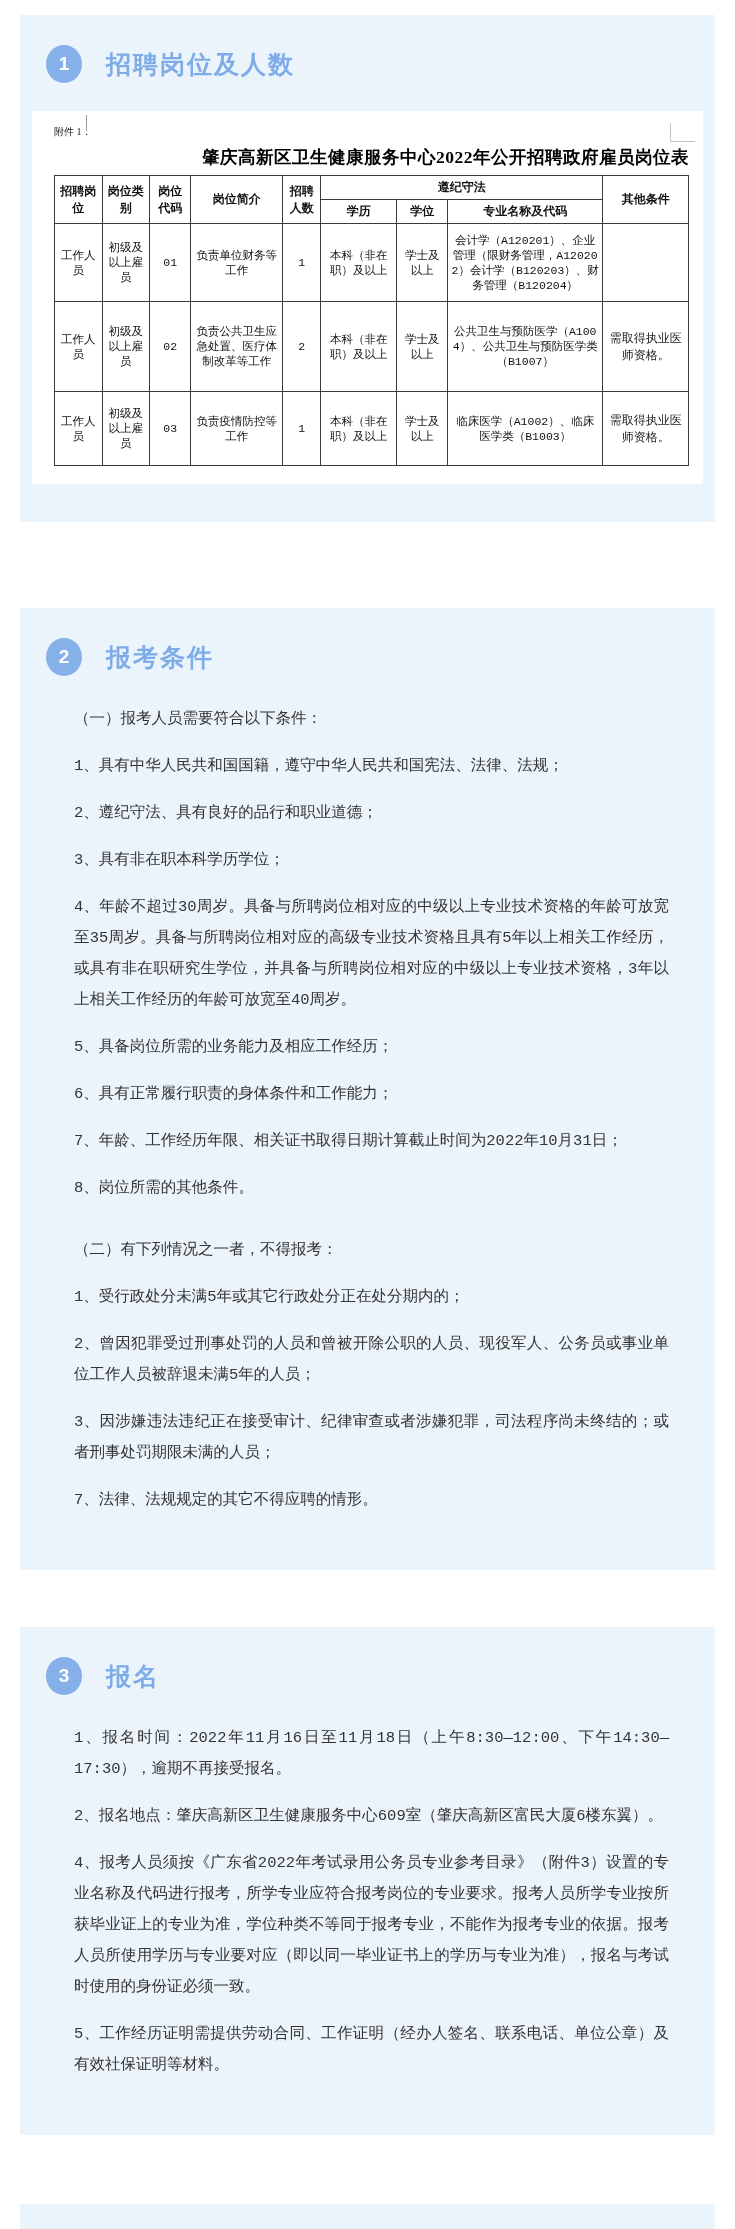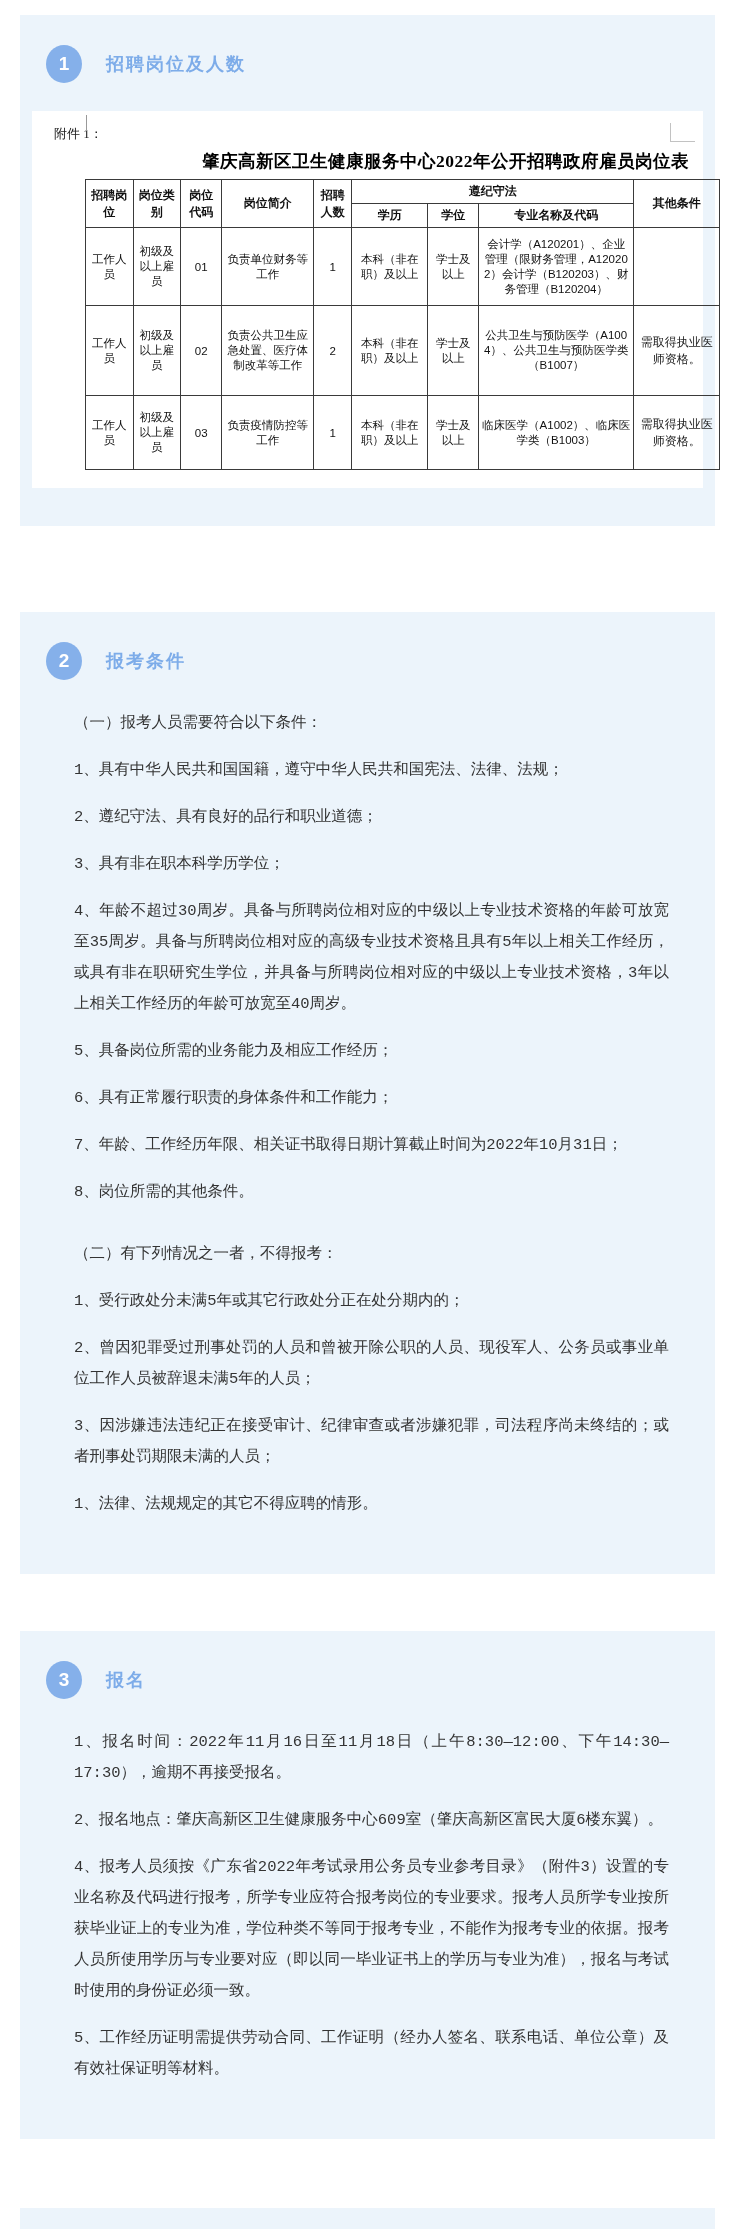--- a/index.html
+++ b/index.html
@@ -30,21 +30,21 @@
     border-radius:50%;
     background:#85b0ea;
     color:#ffffff;
     font-size:19px;
     font-weight:bold;
     display:flex;align-items:center;justify-content:center;
     flex:0 0 auto;
   }
   .section-title{
     color:#7dace9;
-    font-size:18px;
+    font-size:25px;
     font-weight:bold;
     margin-left:24px;
     letter-spacing:2px;
   }
   
   .doc-panel{
     background:#ffffff;
     margin:14px -18px 0 -26px;
     padding:10px 14px 18px 22px;
     position:relative;
@@ -58,40 +58,39 @@
   }
   .corner-mark{
     position:absolute;
     right:8px;top:12px;
     width:24px;height:18px;
     border-left:1px solid #c2c2c2;
     border-bottom:1px solid #c2c2c2;
   }
   .attach{
     font-family:"Liberation Serif",serif;
-    font-size:13px;color:#222;
+    font-size:10px;color:#222;
     margin:4px 0 6px 0;
   }
   .doc-title{
     text-align:right;
     font-family:"Liberation Serif",serif;
     font-weight:bold;
     font-size:17.5px;
     color:#000;
     margin:6px 0 6px 0;
     letter-spacing:0.5px;
   }
   table.jobs{
     width:100%;
     border-collapse:collapse;
-    font-family:Liberation Sans, sans-serif;
+    font-family:Liberation Mono, monospace;
     font-size:11.5px;
     color:#111;
     table-layout:fixed;
-    margin-left:31px;
   }
   table.jobs th, table.jobs td{
     border:1px solid #3a3a3a;
     text-align:center;
     vertical-align:middle;
     padding:2px 3px;
     font-weight:normal;
     word-break:break-all;
   }
   table.jobs th{font-weight:bold;font-size:12px;}
@@ -203,21 +202,21 @@
     <p class="para">3、具有非在职本科学历学位；</p>
     <p class="para">4、年龄不超过30周岁。具备与所聘岗位相对应的中级以上专业技术资格的年龄可放宽至35周岁。具备与所聘岗位相对应的高级专业技术资格且具有5年以上相关工作经历，或具有非在职研究生学位，并具备与所聘岗位相对应的中级以上专业技术资格，3年以上相关工作经历的年龄可放宽至40周岁。</p>
     <p class="para">5、具备岗位所需的业务能力及相应工作经历；</p>
     <p class="para">6、具有正常履行职责的身体条件和工作能力；</p>
     <p class="para">7、年龄、工作经历年限、相关证书取得日期计算截止时间为2022年10月31日；</p>
     <p class="para">8、岗位所需的其他条件。</p>
     <p class="para gap-top">（二）有下列情况之一者，不得报考：</p>
     <p class="para">1、受行政处分未满5年或其它行政处分正在处分期内的；</p>
     <p class="para">2、曾因犯罪受过刑事处罚的人员和曾被开除公职的人员、现役军人、公务员或事业单位工作人员被辞退未满5年的人员；</p>
     <p class="para">3、因涉嫌违法违纪正在接受审计、纪律审查或者涉嫌犯罪，司法程序尚未终结的；或者刑事处罚期限未满的人员；</p>
-    <p class="para">1、法律、法规规定的其它不得应聘的情形。</p>
+    <p class="para">7、法律、法规规定的其它不得应聘的情形。</p>
   </div>
 
   <div class="card mb-69">
     <div class="section-header">
       <div class="num-badge">3</div>
       <div class="section-title">报名</div>
     </div>
     <p class="para">1、报名时间：2022年11月16日至11月18日（上午8:30—12:00、下午14:30—17:30），逾期不再接受报名。</p>
     <p class="para">2、报名地点：肇庆高新区卫生健康服务中心609室（肇庆高新区富民大厦6楼东翼）。</p>
     <p class="para">4、报考人员须按《广东省2022年考试录用公务员专业参考目录》（附件3）设置的专业名称及代码进行报考，所学专业应符合报考岗位的专业要求。报考人员所学专业按所获毕业证上的专业为准，学位种类不等同于报考专业，不能作为报考专业的依据。报考人员所使用学历与专业要对应（即以同一毕业证书上的学历与专业为准），报名与考试时使用的身份证必须一致。</p>

